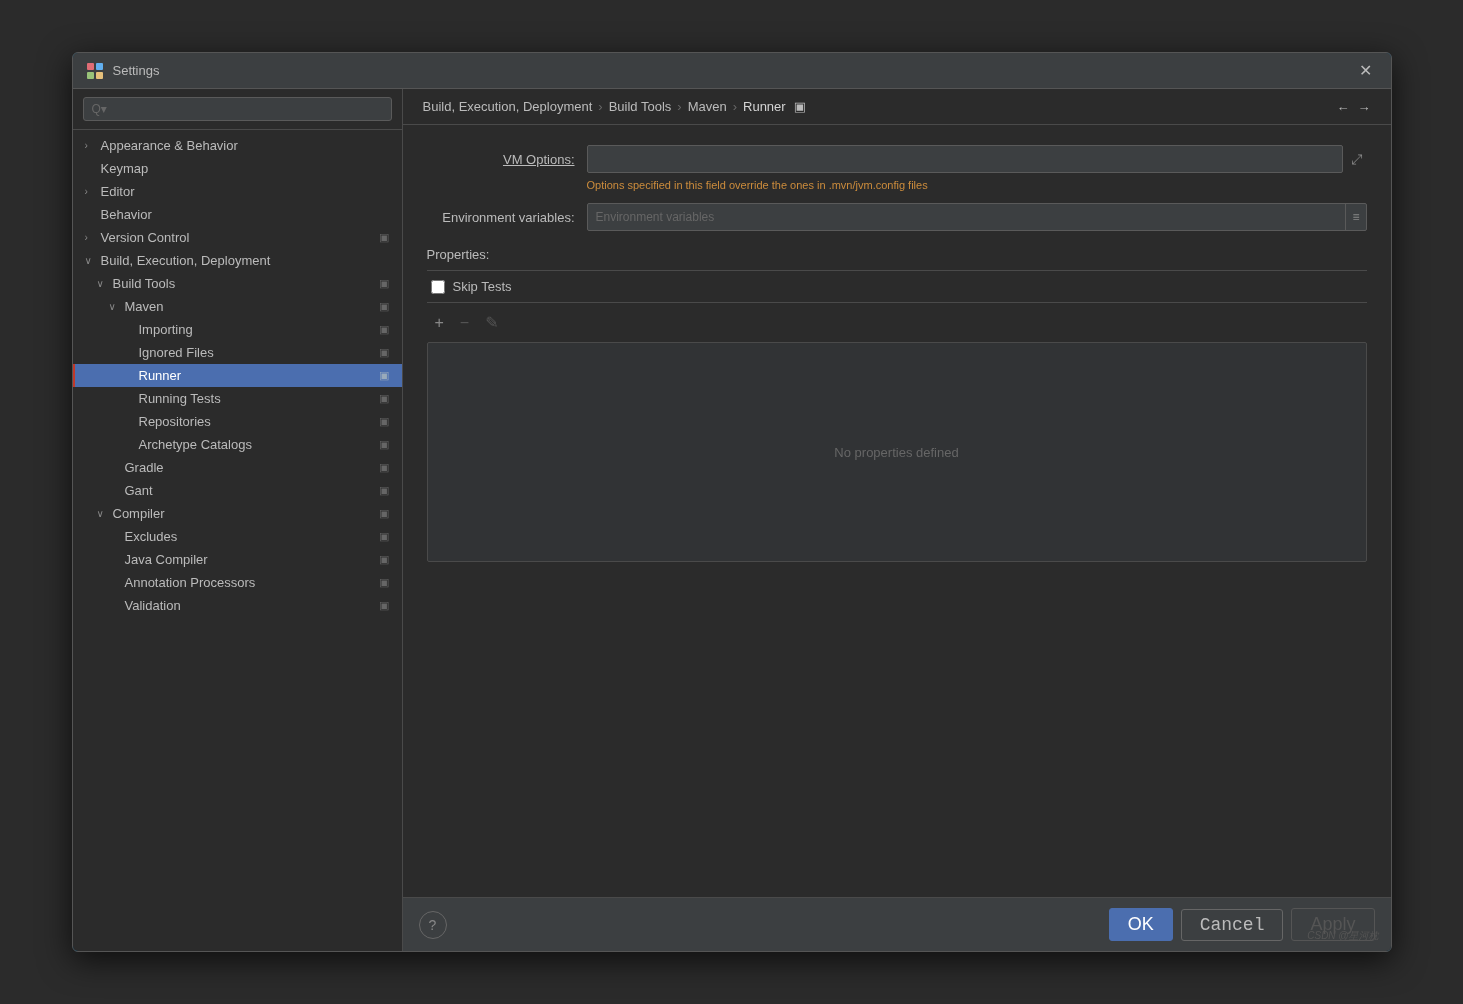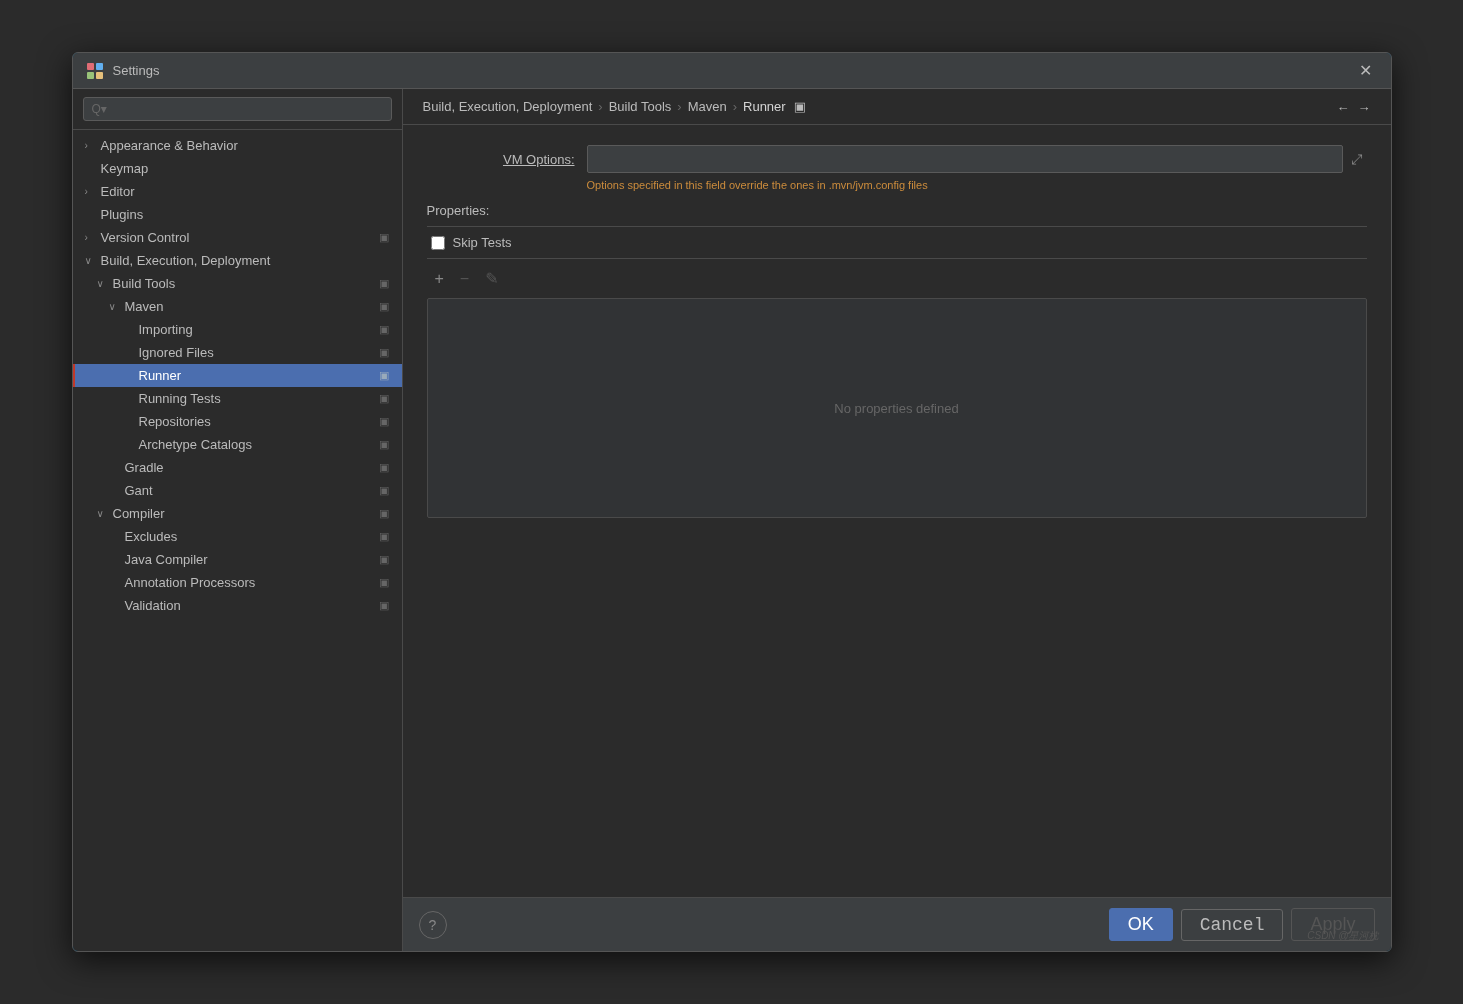--- a/index.html
+++ b/index.html
@@ -432,21 +432,21 @@
           <span class="label">Keymap</span>
         </div>
 
         <div class="nav-item">
           <span class="arrow">›</span>
           <span class="label">Editor</span>
         </div>
 
         <div class="nav-item">
           <span class="arrow"></span>
-          <span class="label">Plugins</span>
+          <span class="label">Behavior</span>
         </div>
 
         <div class="nav-item">
           <span class="arrow">›</span>
           <span class="label">Version Control</span>
           <span class="icon-right">▣</span>
         </div>
 
         <div class="nav-item">
           <span class="arrow">∨</span>
@@ -569,20 +569,27 @@
 
         <div class="form-row">
           <span class="form-label underline">VM Options:</span>
           <input class="text-input" type="text" style="">
           <button class="expand-btn">⤢</button>
         </div>
 
         <div class="hint-text">Options specified in this field override the ones in .mvn/jvm.config files</div>
 
 
+        <div class="env-row">
+          <span class="form-label">Environment variables:</span>
+          <div class="env-input-wrapper">
+            <input class="env-input" type="text" placeholder="Environment variables" style="">
+            <span class="env-icon-btn">≡</span>
+          </div>
+        </div>
 
         <div class="properties-section">
           <div class="section-header">Properties:</div>
           <div style="height:1px;background:#4a4a4a;margin-bottom:8px;"></div>
 
           <div class="props-checkbox-row">
             <input type="checkbox" id="skip-tests-cb" style="">
             <label for="skip-tests-cb">Skip Tests</label>
           </div>
 

